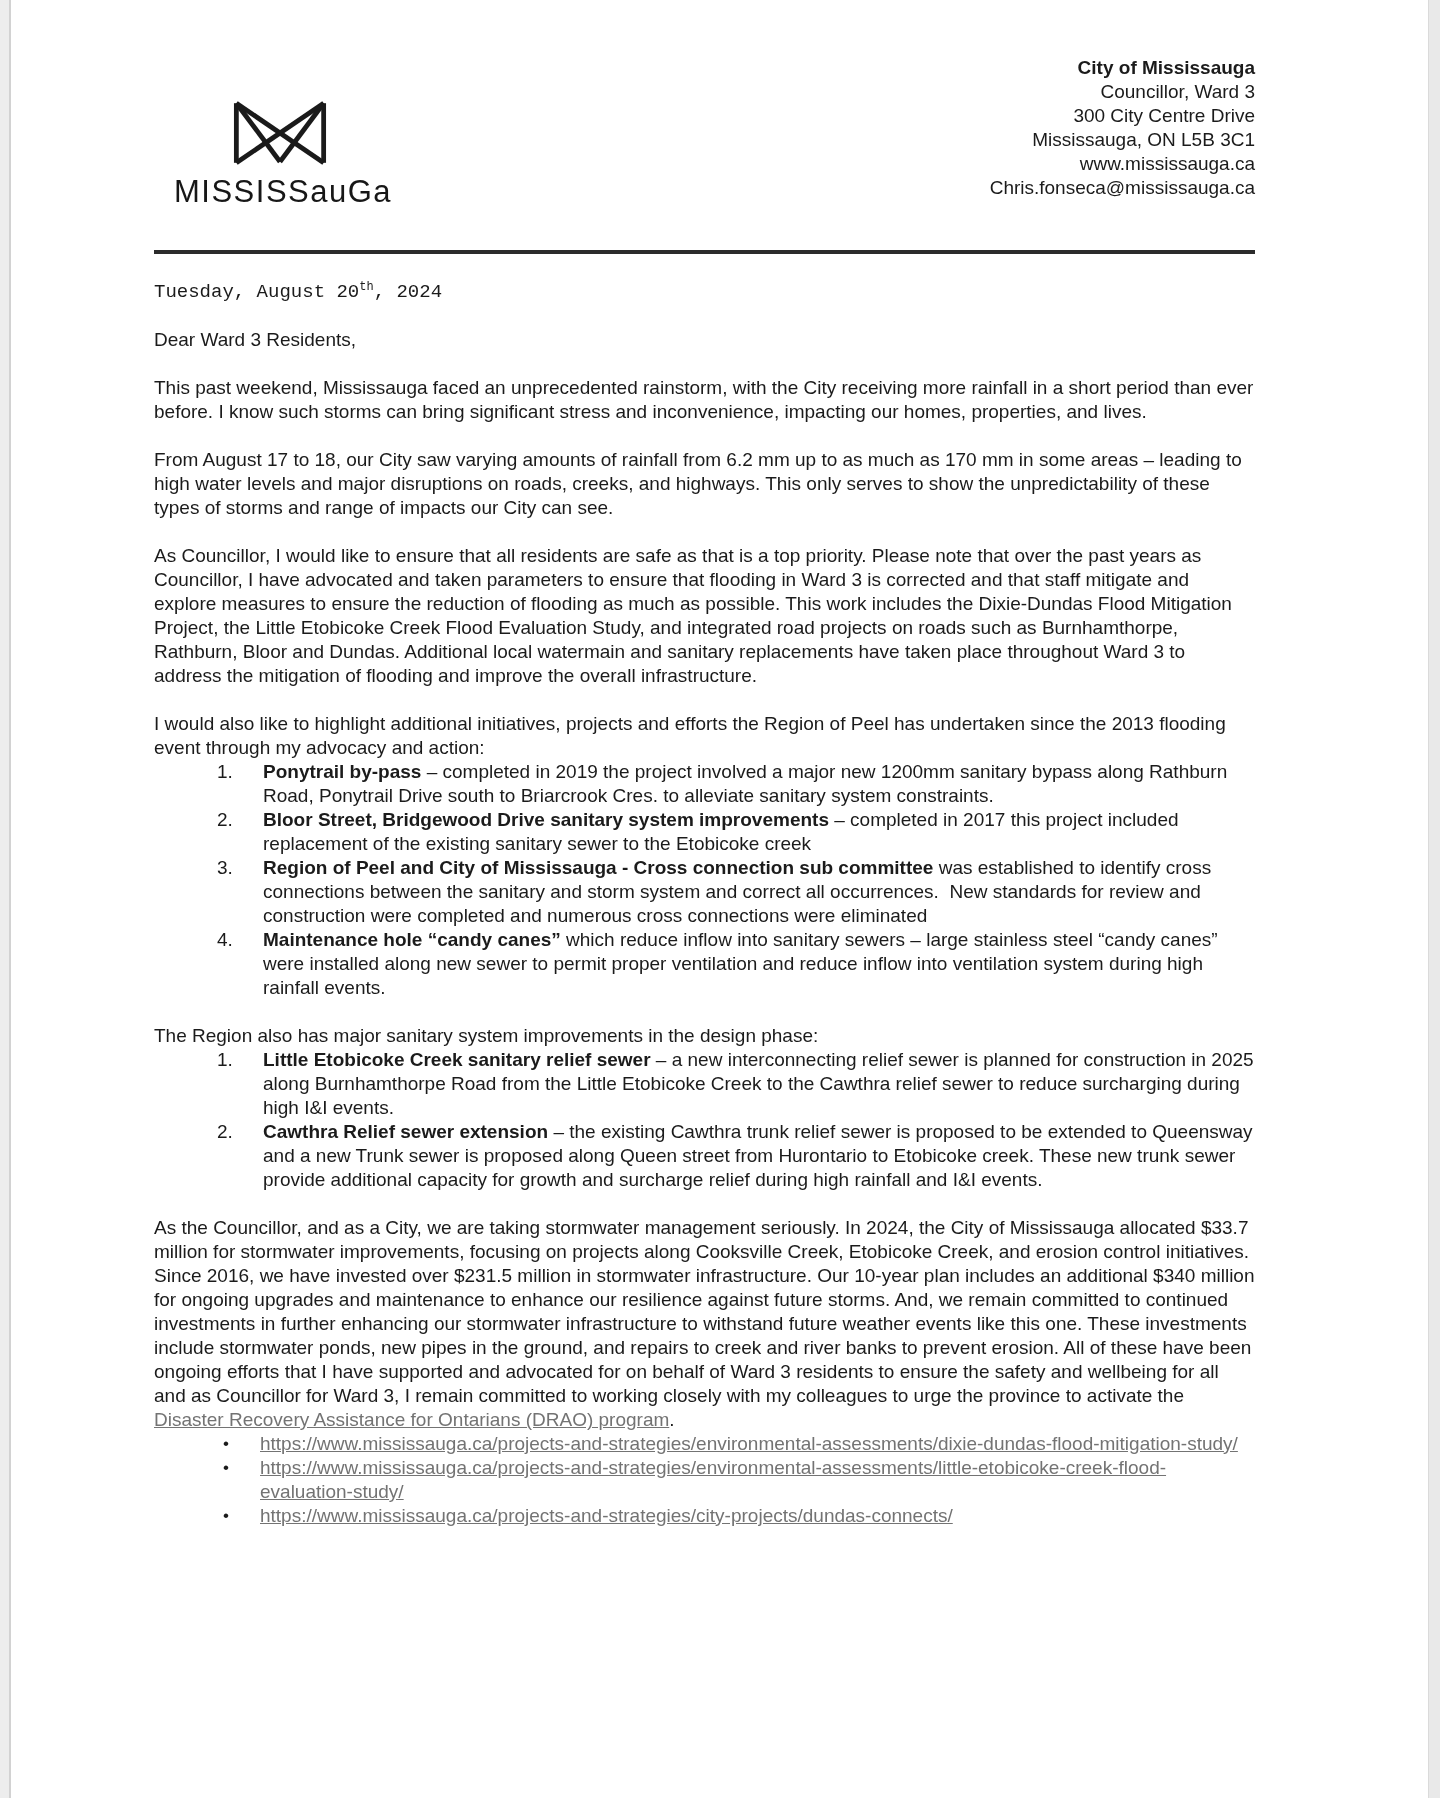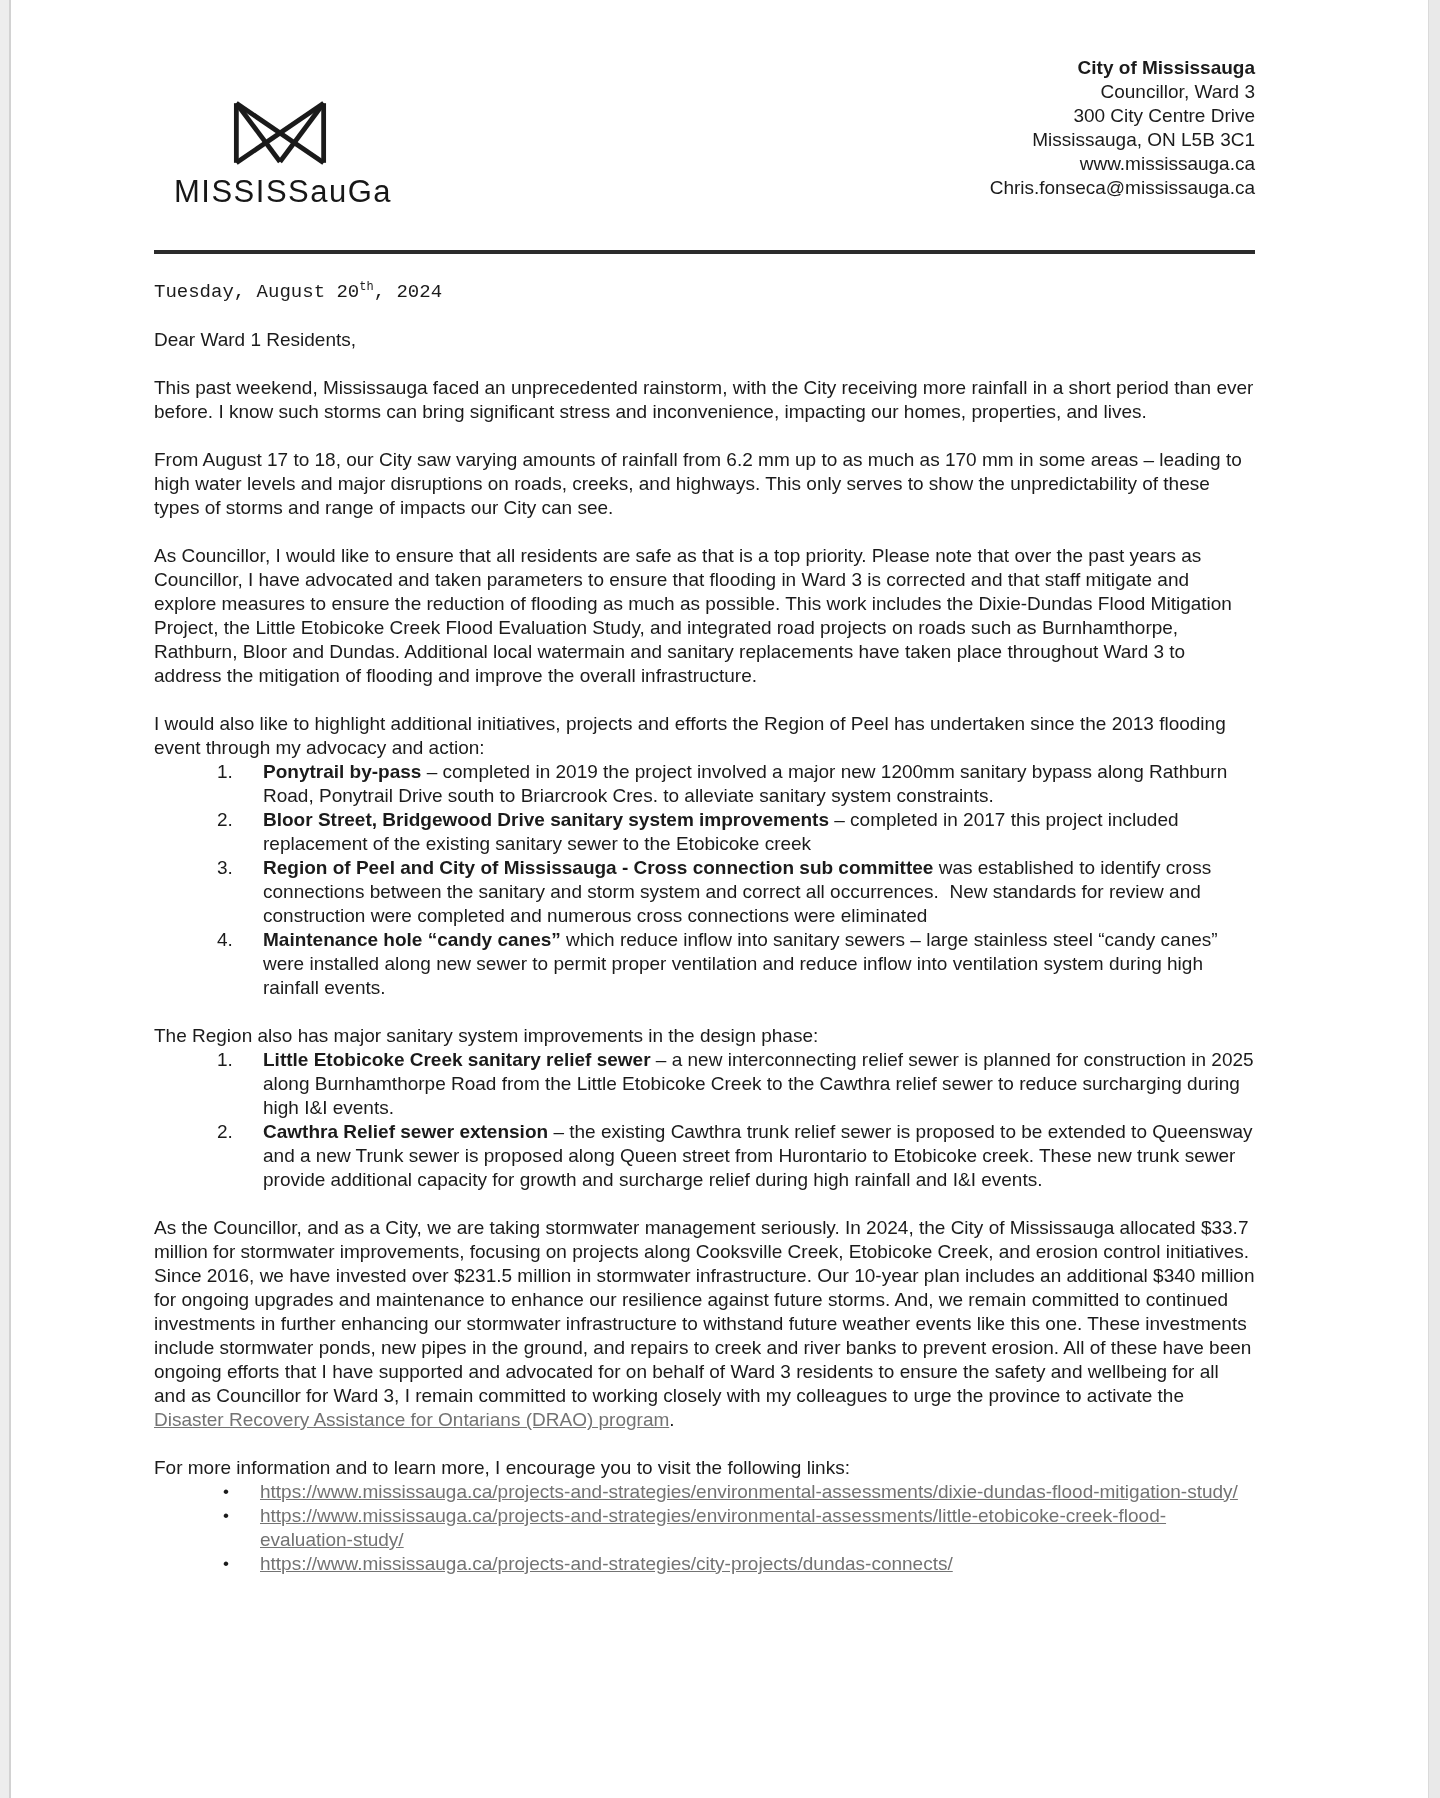--- a/index.html
+++ b/index.html
@@ -71,21 +71,21 @@
       <div>Mississauga, ON L5B 3C1</div>
       <div>www.mississauga.ca</div>
       <div>Chris.fonseca@mississauga.ca</div>
     </div>
   </div>
 
   <div class="rule"></div>
 
   <div class="dateline"><span>Tuesday, August 20</span><span class="sup">th</span><span>, 2024</span></div>
 
-  <p class="para">Dear Ward 1 Residents,</p>
+  <p class="para">Dear Ward 3 Residents,</p>
 
   <p class="para">This past weekend, Mississauga faced an unprecedented rainstorm, with the City receiving more rainfall in a short period than ever before. I know such storms can bring significant stress and inconvenience, impacting our homes, properties, and lives.</p>
   <p class="para">From August 17 to 18, our City saw varying amounts of rainfall from 6.2 mm up to as much as 170 mm in some areas – leading to high water levels and major disruptions on roads, creeks, and highways. This only serves to show the unpredictability of these types of storms and range of impacts our City can see.</p>
   <p class="para">As Councillor, I would like to ensure that all residents are safe as that is a top priority. Please note that over the past years as Councillor, I have advocated and taken parameters to ensure that flooding in Ward 3 is corrected and that staff mitigate and explore measures to ensure the reduction of flooding as much as possible. This work includes the Dixie-Dundas Flood Mitigation Project, the Little Etobicoke Creek Flood Evaluation Study, and integrated road projects on roads such as Burnhamthorpe, Rathburn, Bloor and Dundas. Additional local watermain and sanitary replacements have taken place throughout Ward 3 to address the mitigation of flooding and improve the overall infrastructure.</p>
   <p class="para">I would also like to highlight additional initiatives, projects and efforts the Region of Peel has undertaken since the 2013 flooding event through my advocacy and action:</p>
 
   <ol class="wlist">
     <li>
       <span class="num">1.</span>
       <span class="itxt"><span class="bld">Ponytrail by-pass</span><span> – completed in 2019 the project involved a major new 1200mm sanitary bypass along Rathburn Road, Ponytrail Drive south to Briarcrook Cres. to alleviate sanitary system constraints.</span></span>
@@ -112,21 +112,20 @@
       <span class="itxt"><span class="bld">Little Etobicoke Creek sanitary relief sewer</span><span> – a new interconnecting relief sewer is planned for construction in 2025 along Burnhamthorpe Road from the Little Etobicoke Creek to the Cawthra relief sewer to reduce surcharging during high I&amp;I events.</span></span>
     </li>
     <li>
       <span class="num">2.</span>
       <span class="itxt"><span class="bld">Cawthra Relief sewer extension</span><span> – the existing Cawthra trunk relief sewer is proposed to be extended to Queensway and a new Trunk sewer is proposed along Queen street from Hurontario to Etobicoke creek. These new trunk sewer provide additional capacity for growth and surcharge relief during high rainfall and I&amp;I events.</span></span>
     </li>
   </ol>
 
   <p class="para indented"><span>As the Councillor, and as a City, we are taking stormwater management seriously. In 2024, the City of Mississauga allocated $33.7 million for stormwater improvements, focusing on projects along Cooksville Creek, Etobicoke Creek, and erosion control initiatives. Since 2016, we have invested over $231.5 million in stormwater infrastructure. Our 10-year plan includes an additional $340 million for ongoing upgrades and maintenance to enhance our resilience against future storms. And, we remain committed to continued investments in further enhancing our stormwater infrastructure to withstand future weather events like this one. These investments include stormwater ponds, new pipes in the ground, and repairs to creek and river banks to prevent erosion. All of these have been ongoing efforts that I have supported and advocated for on behalf of Ward 3 residents to ensure the safety and wellbeing for all and as Councillor for Ward 3, I remain committed to working closely with my colleagues to urge the province to activate the </span><a class="doclink">Disaster Recovery Assistance for Ontarians (DRAO) program</a><span>.</span></p>
 
-  <p class="para">For more information and to learn more, I encourage you to visit the following links:</p>
 
   <ul class="blist">
     <li>
       <span class="bul">•</span>
       <span class="itxt"><a class="doclink">https://www.mississauga.ca/projects-and-strategies/environmental-assessments/dixie-dundas-flood-mitigation-study/</a></span>
     </li>
     <li>
       <span class="bul">•</span>
       <span class="itxt"><a class="doclink">https://www.mississauga.ca/projects-and-strategies/environmental-assessments/little-etobicoke-creek-flood-evaluation-study/</a></span>
     </li>

